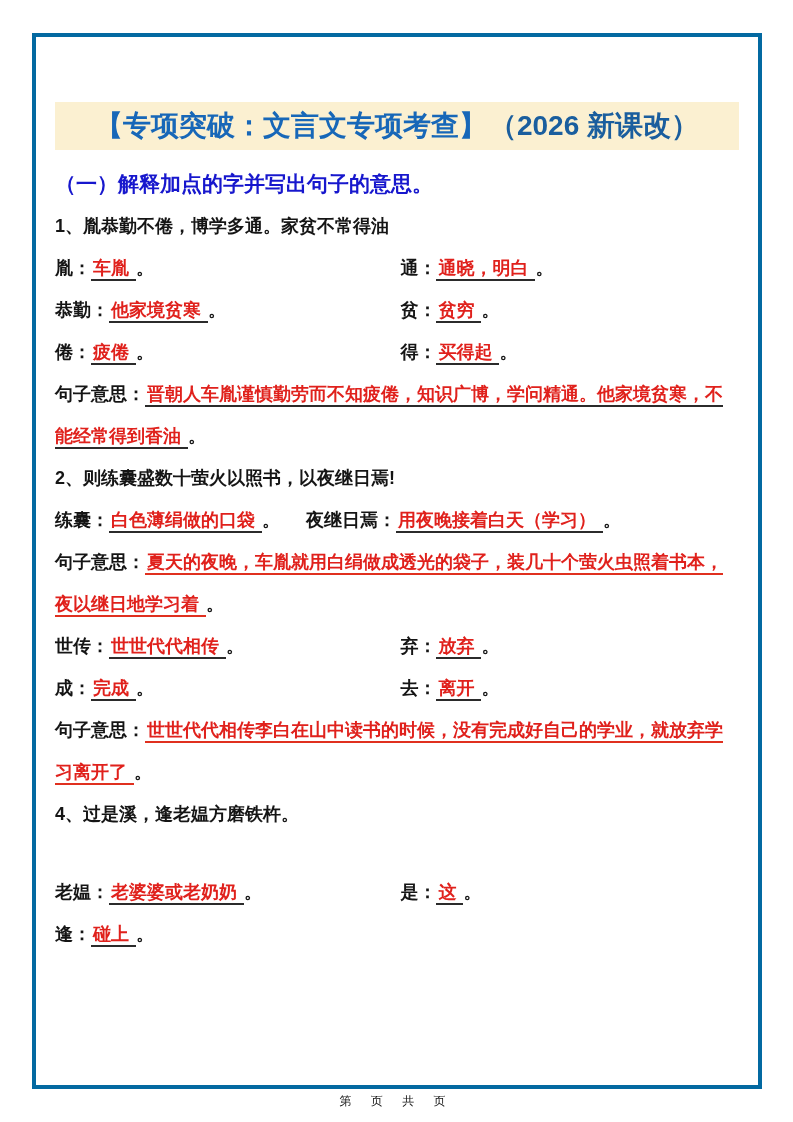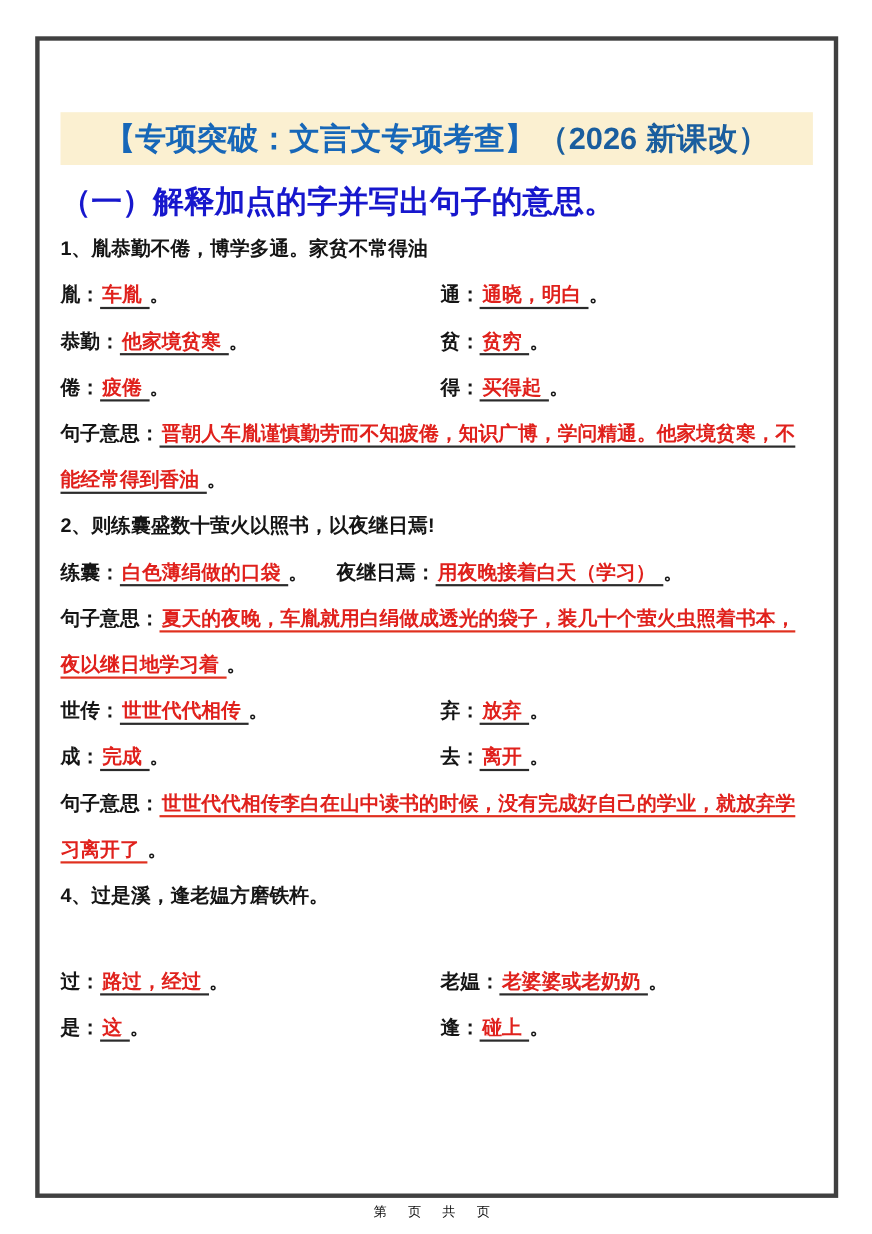--- a/index.html
+++ b/index.html
@@ -6,36 +6,36 @@
   html, body { width:793px; height:1122px; background:#ffffff; overflow:hidden; }
   body {
     font-family:"Liberation Sans","DejaVu Sans",sans-serif;
     color:#151515;
     position:relative;
   }
   .sheet {
     position:absolute;
     left:32px; top:33px;
     width:730px; height:1056px;
-    border:4px solid #404040;
+    border:4px solid #0369a1;
     background:#ffffff;
   }
   .content { padding:65px 19px 0 19px; }
   .banner {
     background:#fbf0d1;
     height:48px;
     display:flex; align-items:center; justify-content:center;
     font-size:28px; font-weight:700;
     white-space:nowrap;
   }
   .banner .t-main { color:#1767b8; }
   .banner .t-sub  { color:#1a5e9e; margin-left:2px; }
   .heading {
     color:#1717cd;
-    font-size:28px; font-weight:700;
+    font-size:21px; font-weight:700;
     line-height:42px;
     margin-top:13px;
   }
   .line {
     font-size:18px; font-weight:700;
     line-height:42px;
     color:#151515;
   }
   .defgrid { display:grid; grid-template-columns:50.5% 1fr; }
   .defs-inline { }
@@ -95,21 +95,20 @@
         <p class="line"><span class="term">弃：</span><span class="ans">放弃</span><span>。</span></p>
         <p class="line"><span class="term">成：</span><span class="ans">完成</span><span>。</span></p>
         <p class="line"><span class="term">去：</span><span class="ans">离开</span><span>。</span></p>
       </div>
       <p class="line"><span class="term">句子意思：</span><span class="ans ur">世世代代相传李白在山中读书的时候，没有完成好自己的学业，就放弃学习离开了</span><span>。</span></p>
     </section>
 
     <section>
       <p class="line"><span>4、</span><span>过是溪，逢老媪方磨铁杵。</span></p>
       <div class="defgrid gap-top">
-        <p class="line"><span class="term">过：</span><span class="ans">路过，经过</span><span>。</span></p>
         <p class="line"><span class="term">老媪：</span><span class="ans">老婆婆或老奶奶</span><span>。</span></p>
         <p class="line"><span class="term">是：</span><span class="ans">这</span><span>。</span></p>
         <p class="line"><span class="term">逢：</span><span class="ans">碰上</span><span>。</span></p>
       </div>
     </section>
 
   </div>
 </div>
 
 <div class="footer">第 页 共 页</div>

